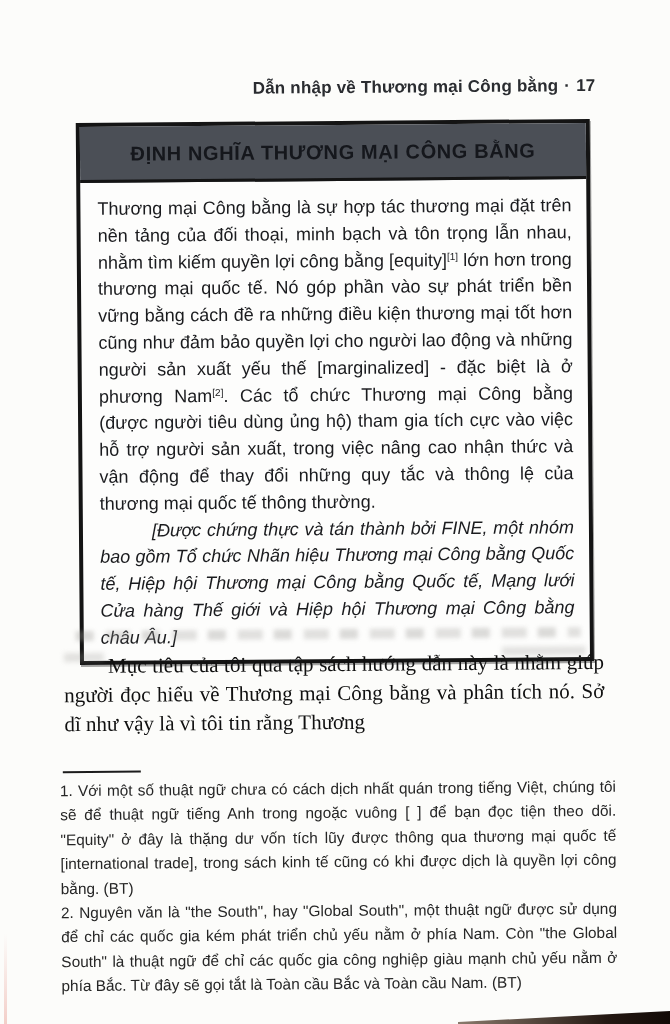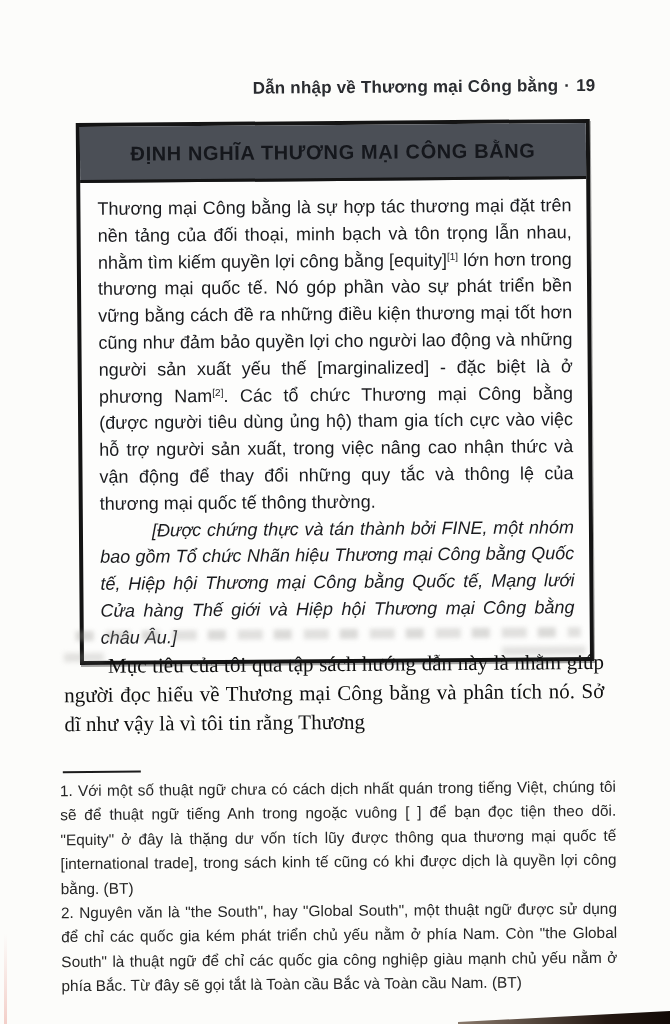--- a/index.html
+++ b/index.html
@@ -169,21 +169,21 @@
     background: linear-gradient(to top, rgba(235,170,160,0.55), rgba(235,170,160,0));
   }
 </style>
 </head>
 <body>
 
 <div class="page">
   <div class="tilt">
 
     <div class="running-header">
-      <span>Dẫn nhập về Thương mại Công bằng</span><span class="sep">·</span><span>19</span>
+      <span>Dẫn nhập về Thương mại Công bằng</span><span class="sep">·</span><span>17</span>
     </div>
 
     <div class="definition-box">
       <div class="box-title">ĐỊNH NGHĨA THƯƠNG MẠI CÔNG BẰNG</div>
       <div class="box-body">
         <p class="def-text"><span>Thương mại Công bằng là sự hợp tác thương mại đặt trên nền tảng của đối thoại, minh bạch và tôn trọng lẫn nhau, nhằm tìm kiếm quyền lợi công bằng [equity]</span><sup>[1]</sup><span> lớn hơn trong thương mại quốc tế. Nó góp phần vào sự phát triển bền vững bằng cách đề ra những điều kiện thương mại tốt hơn cũng như đảm bảo quyền lợi cho người lao động và những người sản xuất yếu thế [marginalized] - đặc biệt là ở phương Nam</span><sup>[2]</sup><span>. Các tổ chức Thương mại Công bằng (được người tiêu dùng ủng hộ) tham gia tích cực vào việc hỗ trợ người sản xuất, trong việc nâng cao nhận thức và vận động để thay đổi những quy tắc và thông lệ của thương mại quốc tế thông thường.</span></p>
         <p class="endorsement">[Được chứng thực và tán thành bởi FINE, một nhóm bao gồm Tổ chức Nhãn hiệu Thương mại Công bằng Quốc tế, Hiệp hội Thương mại Công bằng Quốc tế, Mạng lưới Cửa hàng Thế giới và Hiệp hội Thương mại Công bằng châu Âu.]</p>
       </div>
     </div>
 

